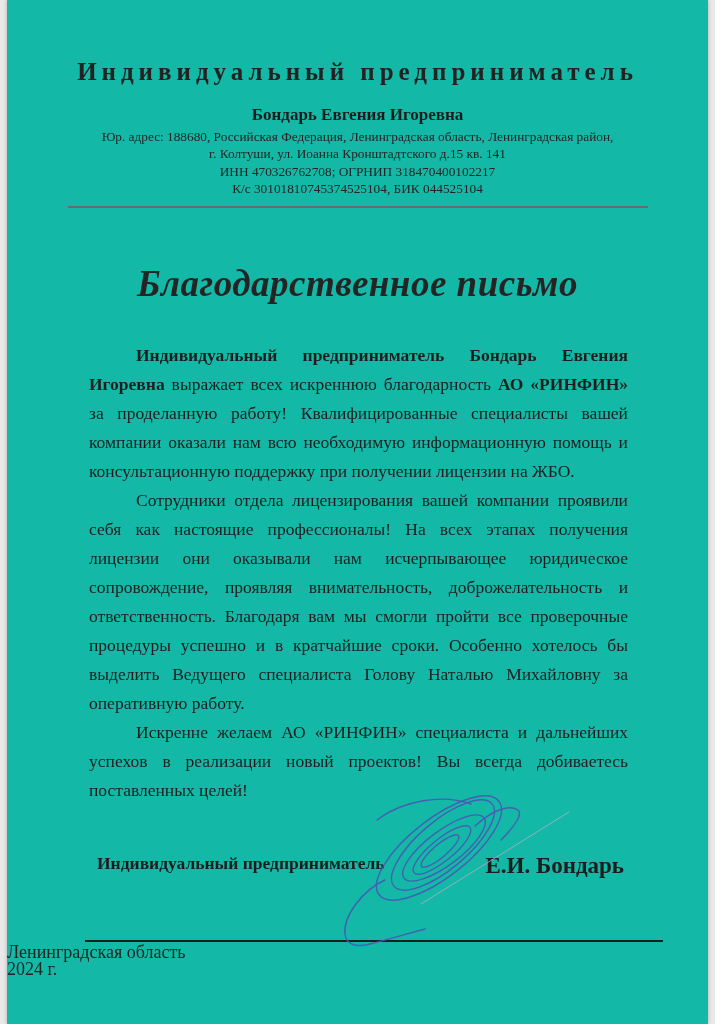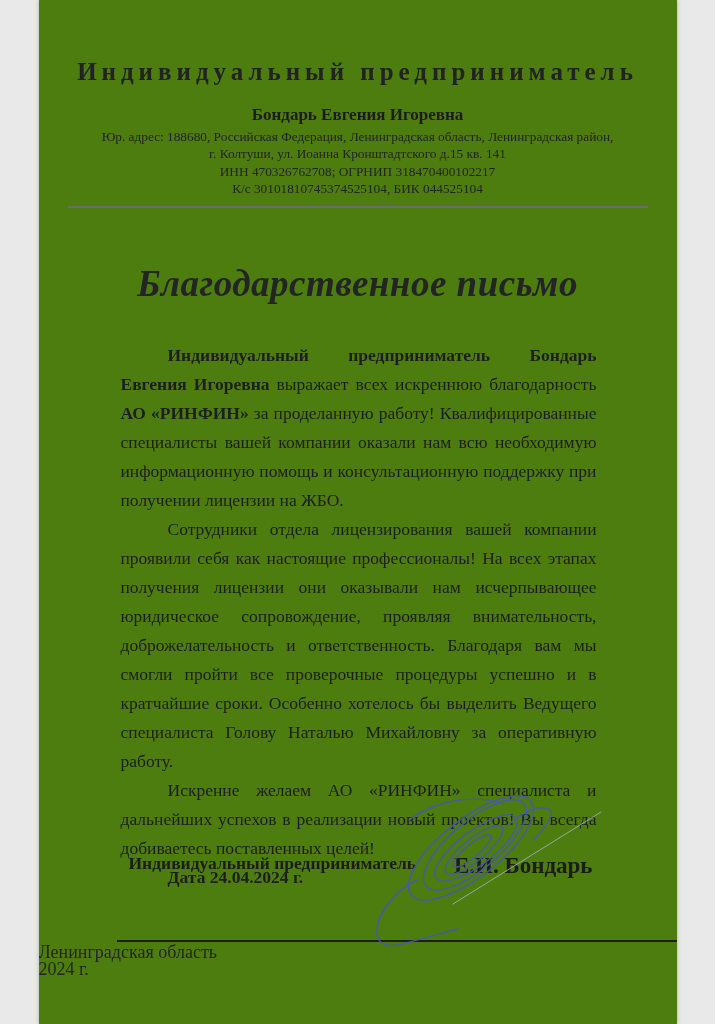--- a/index.html
+++ b/index.html
@@ -1,21 +1,21 @@
 <!DOCTYPE html>
 <html><head>
 <meta charset="utf-8">
 <style>
   html, body { margin: 0; padding: 0; background: #e9e9e9; }
   .page {
     position: relative;
-    width: 638px;
+    width: 701px;
     height: 1024px;
     margin: 0 auto;
-    background: #4d7c0f;
+    background: #14b8a6;
     color: #1c1c1c;
     font-family: "Liberation Serif", "DejaVu Serif", serif;
     overflow: hidden;
     box-shadow: 0 0 4px rgba(0,0,0,.25);
   }
 
   
   .letterhead { text-align: center; padding-top: 58px; }
   .org-type {
     font-size: 25px;
@@ -131,21 +131,20 @@
     </div>
     <hr class="head-rule">
   </div>
 
   <div class="doc-title">Благодарственное письмо</div>
 
   <div class="body-text">
     <p><span class="b">Индивидуальный предприниматель Бондарь Евгения Игоревна</span><span> выражает всех искреннюю благодарность </span><span class="b">АО «РИНФИН»</span><span> за проделанную работу! Квалифицированные специалисты вашей компании оказали нам всю необходимую информационную помощь и консультационную поддержку при получении лицензии на ЖБО.</span></p>
     <p>Сотрудники отдела лицензирования вашей компании проявили себя как настоящие профессионалы! На всех этапах получения лицензии они оказывали нам исчерпывающее юридическое сопровождение, проявляя внимательность, доброжелательность и ответственность. Благодаря вам мы смогли пройти все проверочные процедуры успешно и в кратчайшие сроки. Особенно хотелось бы выделить Ведущего специалиста Голову Наталью Михайловну за оперативную работу.</p>
     <p>Искренне желаем АО «РИНФИН» специалиста и дальнейших успехов в реализации новый проектов! Вы всегда добиваетесь поставленных целей!</p>
-    <p class="b">Дата 24.04.2024 г.</p>
   </div>
 
   <div class="sig-left">Индивидуальный предприниматель</div>
   <div class="sig-right">Е.И. Бондарь</div>
 
   <svg class="sig-ink" viewBox="0 0 256 180">
     <g fill="none" stroke="#4a56b6" stroke-width="1.4" stroke-linecap="round" opacity="0.9">
       <ellipse cx="114" cy="60" rx="76" ry="29" transform="rotate(-38 114 60)"></ellipse>
       <ellipse cx="118" cy="57" rx="64" ry="24" transform="rotate(-40 118 57)"></ellipse>
       <ellipse cx="119" cy="60" rx="50" ry="17" transform="rotate(-37 119 60)"></ellipse>

